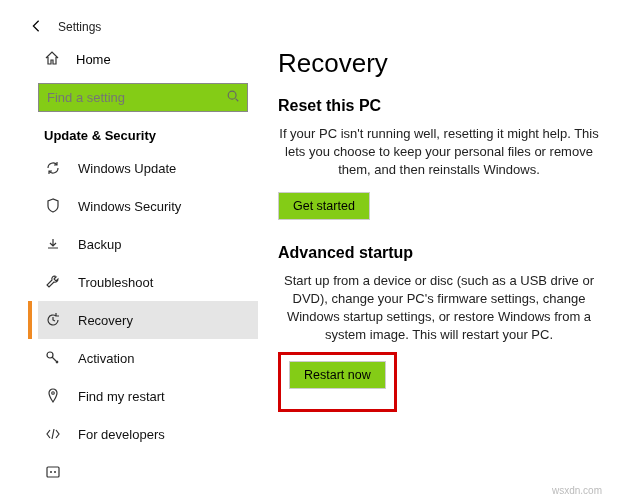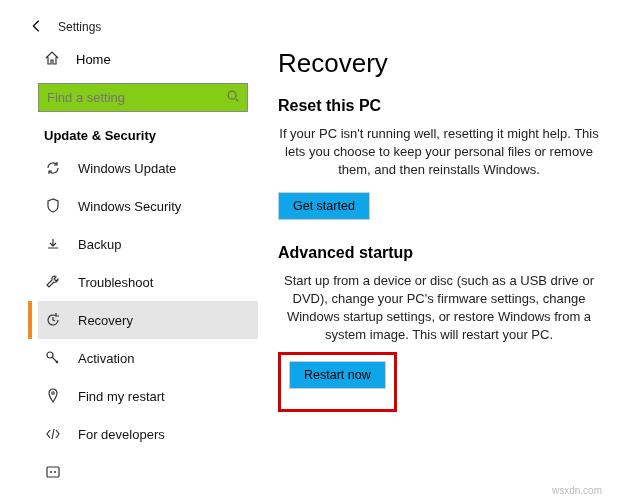--- a/index.html
+++ b/index.html
@@ -41,21 +41,21 @@
   .nav-item.active { background:#e5e5e5; }
   .nav-item.active::before {
     content:""; position:absolute; left:-10px; top:0; bottom:0; width:4px; background:#ef8a24;
   }
   .nav-item .icon { width:18px; height:18px; display:flex; align-items:center; justify-content:center; color:#333; }
   .content { flex:1; padding: 14px 18px 18px 20px; overflow:auto; }
   h1 { font-weight:400; font-size:26px; margin-bottom:18px; }
   h2 { font-weight:600; font-size:16px; margin-bottom:10px; }
   p.desc { font-size:13px; line-height:1.4; color:#222; margin-bottom:12px; max-width:340px;text-align:center; }
   .btn {
-    display:inline-block; background:#0ea5e9; border:1px solid #ccc;
+    display:inline-block; background:#84cc16; border:1px solid #ccc;
     padding:6px 14px; font-size:12.5px; font-family:inherit; color:#000;
   }
   .section { margin-bottom:24px; }
   .highlight-box {
     border:3px solid #d20000;
     padding:6px 8px 20px 8px;
     display:inline-block;
     margin-top:-4px;
   }
   .link { color:#c98626; font-size:13px; }

